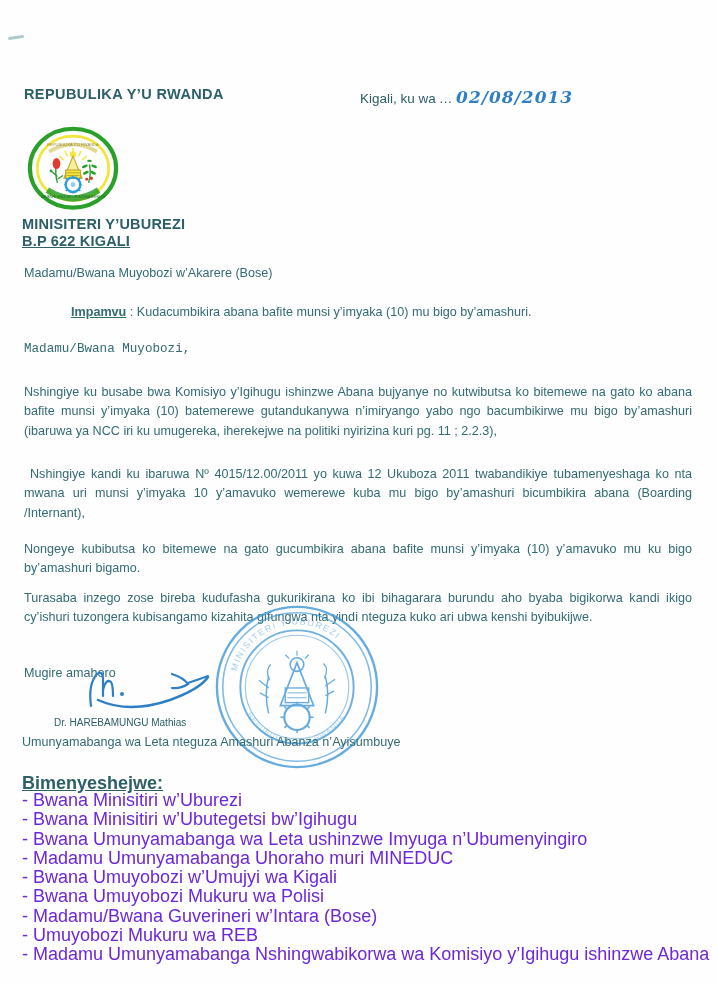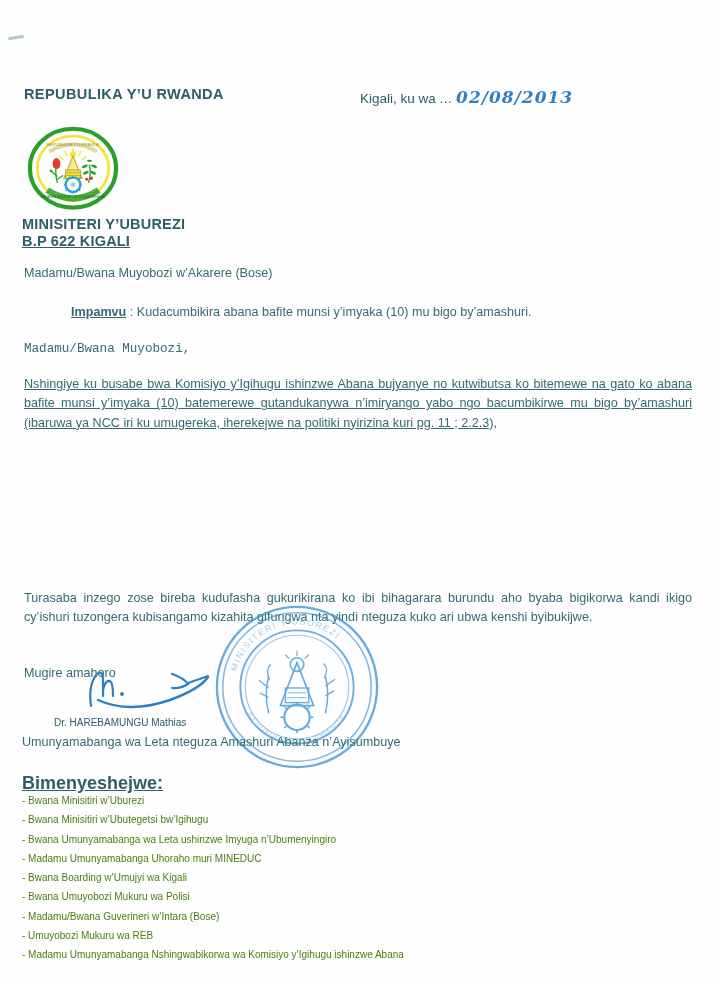--- a/index.html
+++ b/index.html
@@ -99,21 +99,21 @@
 
   .para {
     position: absolute;
     left: 24px;
     width: 668px;
     font-size: 12.6px;
     color: #336b72;
     line-height: 19.4px;
     text-align: justify;
   }
-  .p1 { top: 375px; text-decoration: underline; }
+  .p1 { top: 383px; }
   .p2 { top: 465px; text-indent: 6px; }
   .p3 { top: 540px; }
   .p4 { top: 589px; }
 
   .closing { left: 24px; top: 665px; }
 
   .sig-name {
     position: absolute;
     left: 22px; top: 717px;
     font-size: 10px;
@@ -152,22 +152,22 @@
     color: #2c5f66;
     text-decoration: underline;
   }
   .cc-list {
     position: absolute;
     left: 22px; top: 791px;
     margin: 0; padding: 0;
     list-style: none;
   }
   .cc-list li {
-    font-size: 10px;
-    color: #4d7c0f;
+    font-size: 18px;
+    color: #6d28d9;
     line-height: 19.3px;
     white-space: nowrap;
   }
 </style>
 </head>
 <body>
 
 <div id="page">
 
   <div class="speck"></div>
@@ -248,20 +248,22 @@
 
   <div class="line addressee">Madamu/Bwana Muyobozi w’Akarere (Bose)</div>
 
   <div class="line subject">
     <u>Impamvu</u><span> : </span><span>Kudacumbikira abana bafite munsi y’imyaka (10) mu bigo by’amashuri.</span>
   </div>
 
   <div class="line salut">Madamu/Bwana Muyobozi,</div>
 
   <div class="para p1">Nshingiye ku busabe bwa Komisiyo y’Igihugu ishinzwe Abana bujyanye no kutwibutsa ko bitemewe na gato ko  abana bafite munsi y’imyaka (10) batemerewe gutandukanywa n’imiryango yabo ngo bacumbikirwe  mu bigo by’amashuri (ibaruwa ya NCC iri ku umugereka, iherekejwe na politiki nyirizina kuri pg. 11 ; 2.2.3),</div>
+  <div class="para p2">Nshingiye kandi ku ibaruwa Nº 4015/12.00/2011 yo  kuwa 12 Ukuboza 2011 twabandikiye tubamenyeshaga ko nta mwana uri munsi y’imyaka 10 y’amavuko wemerewe kuba mu bigo by’amashuri bicumbikira abana (Boarding /Internant),</div>
+  <div class="para p3">Nongeye kubibutsa ko bitemewe na gato gucumbikira abana bafite munsi y’imyaka (10) y’amavuko mu ku bigo by’amashuri bigamo.</div>
   <div class="para p4">Turasaba inzego zose bireba kudufasha gukurikirana ko ibi bihagarara burundu aho byaba  bigikorwa kandi ikigo cy’ishuri tuzongera kubisangamo kizahita gifungwa nta yindi nteguza kuko ari ubwa kenshi byibukijwe.</div>
 
   <div class="line closing">Mugire amahoro</div>
 
   <svg class="stamp" viewBox="0 0 170 170">
     <g stroke="#3a93d4" fill="none">
       <circle cx="85" cy="85" r="82" stroke-width="2.4" opacity=".9"></circle>
       <circle cx="85" cy="85" r="76" stroke-width="1.6" opacity=".75"></circle>
       <circle cx="85" cy="85" r="58" stroke-width="2" opacity=".85"></circle>
       <circle cx="85" cy="85" r="53" stroke-width="1.2" opacity=".6"></circle>
@@ -327,20 +329,20 @@
 
   <div class="sig-name">Dr. HAREBAMUNGU Mathias</div>
   <div class="sig-role">Umunyamabanga wa Leta nteguza Amashuri Abanza n’Ayisumbuye</div>
 
   <div class="cc-title">Bimenyeshejwe:</div>
   <ul class="cc-list">
     <li>- Bwana Minisitiri w’Uburezi</li>
     <li>- Bwana Minisitiri w’Ubutegetsi bw’Igihugu</li>
     <li>- Bwana Umunyamabanga wa Leta ushinzwe Imyuga n’Ubumenyingiro</li>
     <li>- Madamu Umunyamabanga Uhoraho muri MINEDUC</li>
-    <li>- Bwana Boarding w’Umujyi wa Kigali</li>
+    <li>- Bwana Umuyobozi w’Umujyi wa Kigali</li>
     <li>- Bwana Umuyobozi Mukuru wa Polisi</li>
     <li>- Madamu/Bwana Guverineri w’Intara (Bose)</li>
     <li>- Umuyobozi Mukuru wa REB</li>
     <li>- Madamu Umunyamabanga Nshingwabikorwa wa Komisiyo y’Igihugu ishinzwe Abana</li>
   </ul>
 
 </div>
 
 </body></html>

